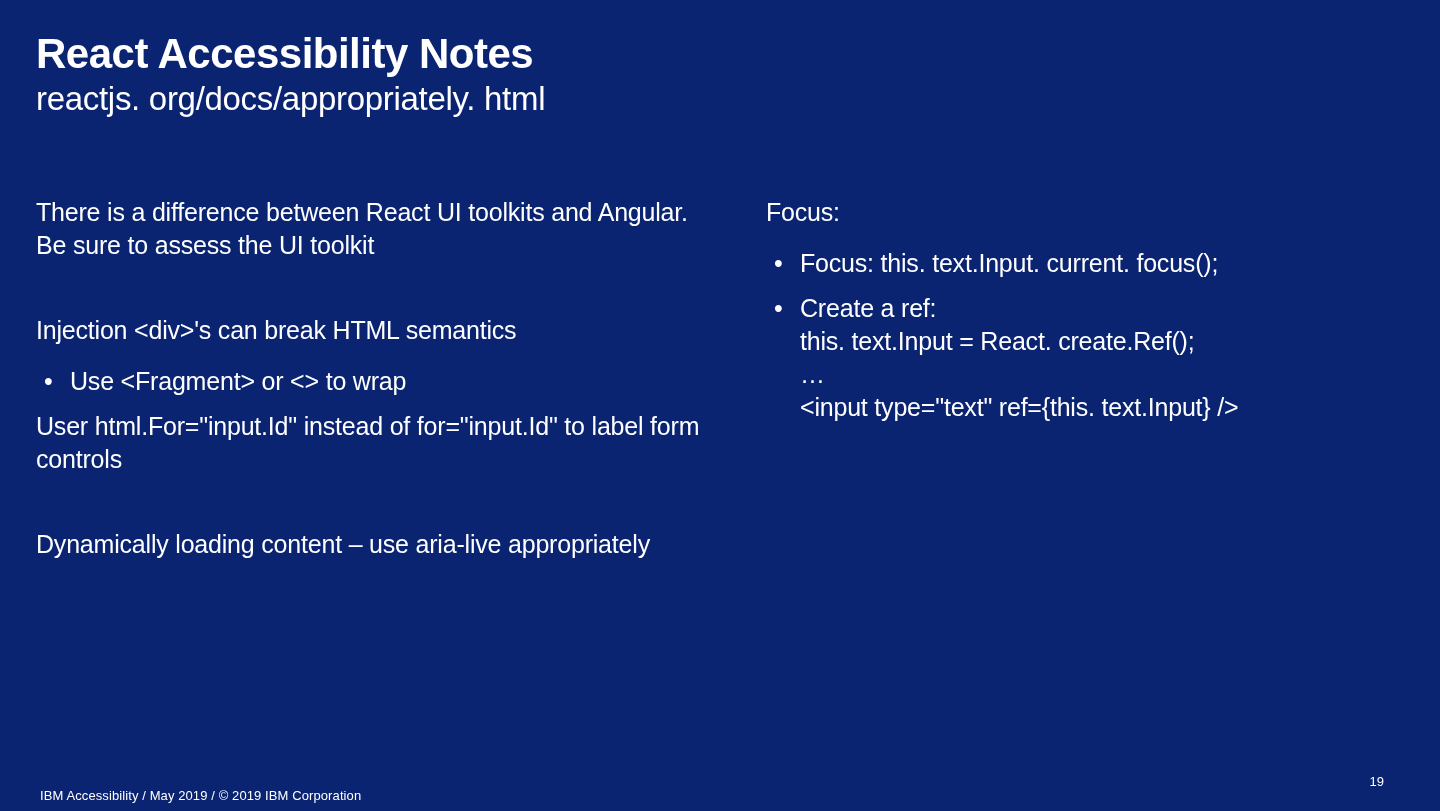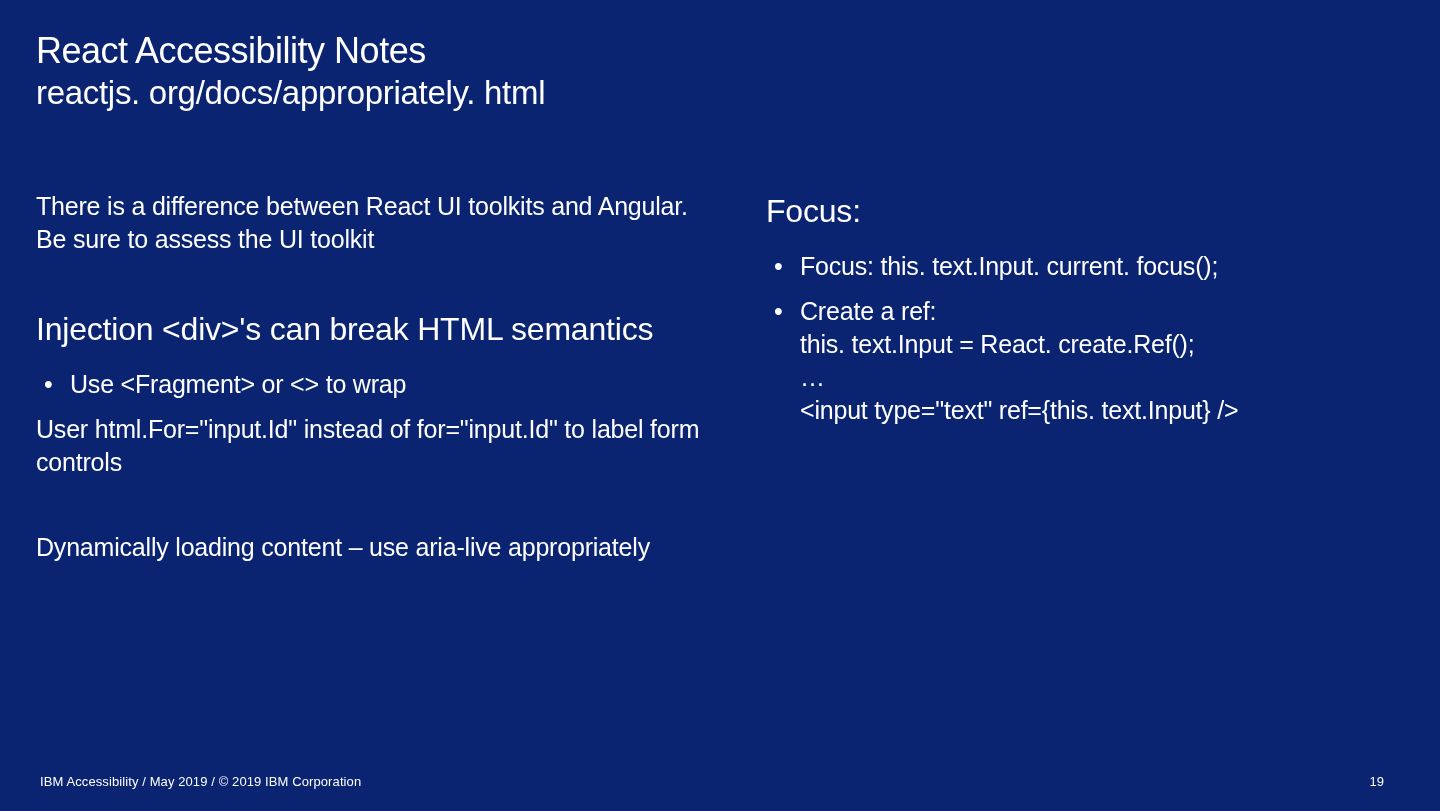--- a/index.html
+++ b/index.html
@@ -15,22 +15,22 @@
       font-family: "Helvetica Neue", Arial, sans-serif;
       position: relative;
       overflow: hidden;
     }
     .slide {
       padding: 30px 36px 0 36px;
       height: 100%;
       position: relative;
     }
     .title {
-      font-size: 36px;
-      font-weight: 400;
+      font-size: 42px;
+      font-weight: 700;
       letter-spacing: -0.5px;
       margin-bottom: 2px;
     }
     .subtitle {
       font-size: 33px;
       font-weight: 300;
       letter-spacing: -0.3px;
       margin-bottom: 78px;
     }
     .columns {
@@ -45,21 +45,21 @@
       padding-left: 20px;
     }
     .para {
       font-size: 25px;
       font-weight: 300;
       line-height: 1.32;
       letter-spacing: -0.2px;
       margin-bottom: 52px;
     }
     .para-tight {
-      font-size: 32px;
+      font-size: 25px;
       font-weight: 300;
       line-height: 1.32;
       letter-spacing: -0.2px;
       margin-bottom: 18px;
     }
     .bullet-list {
       list-style: none;
     }
     .bullet-item {
       font-size: 25px;
@@ -74,21 +74,21 @@
       content: "•";
       position: absolute;
       left: 8px;
       top: 0;
     }
     .multiline {
       white-space: pre-line;
     }
     .footer-left {
       position: absolute;
-      bottom: 22px;
+      bottom: 8px;
       left: 40px;
       font-size: 13px;
       font-weight: 300;
       letter-spacing: 0.1px;
     }
     .footer-right {
       position: absolute;
       bottom: 22px;
       right: 56px;
       font-size: 13px;

